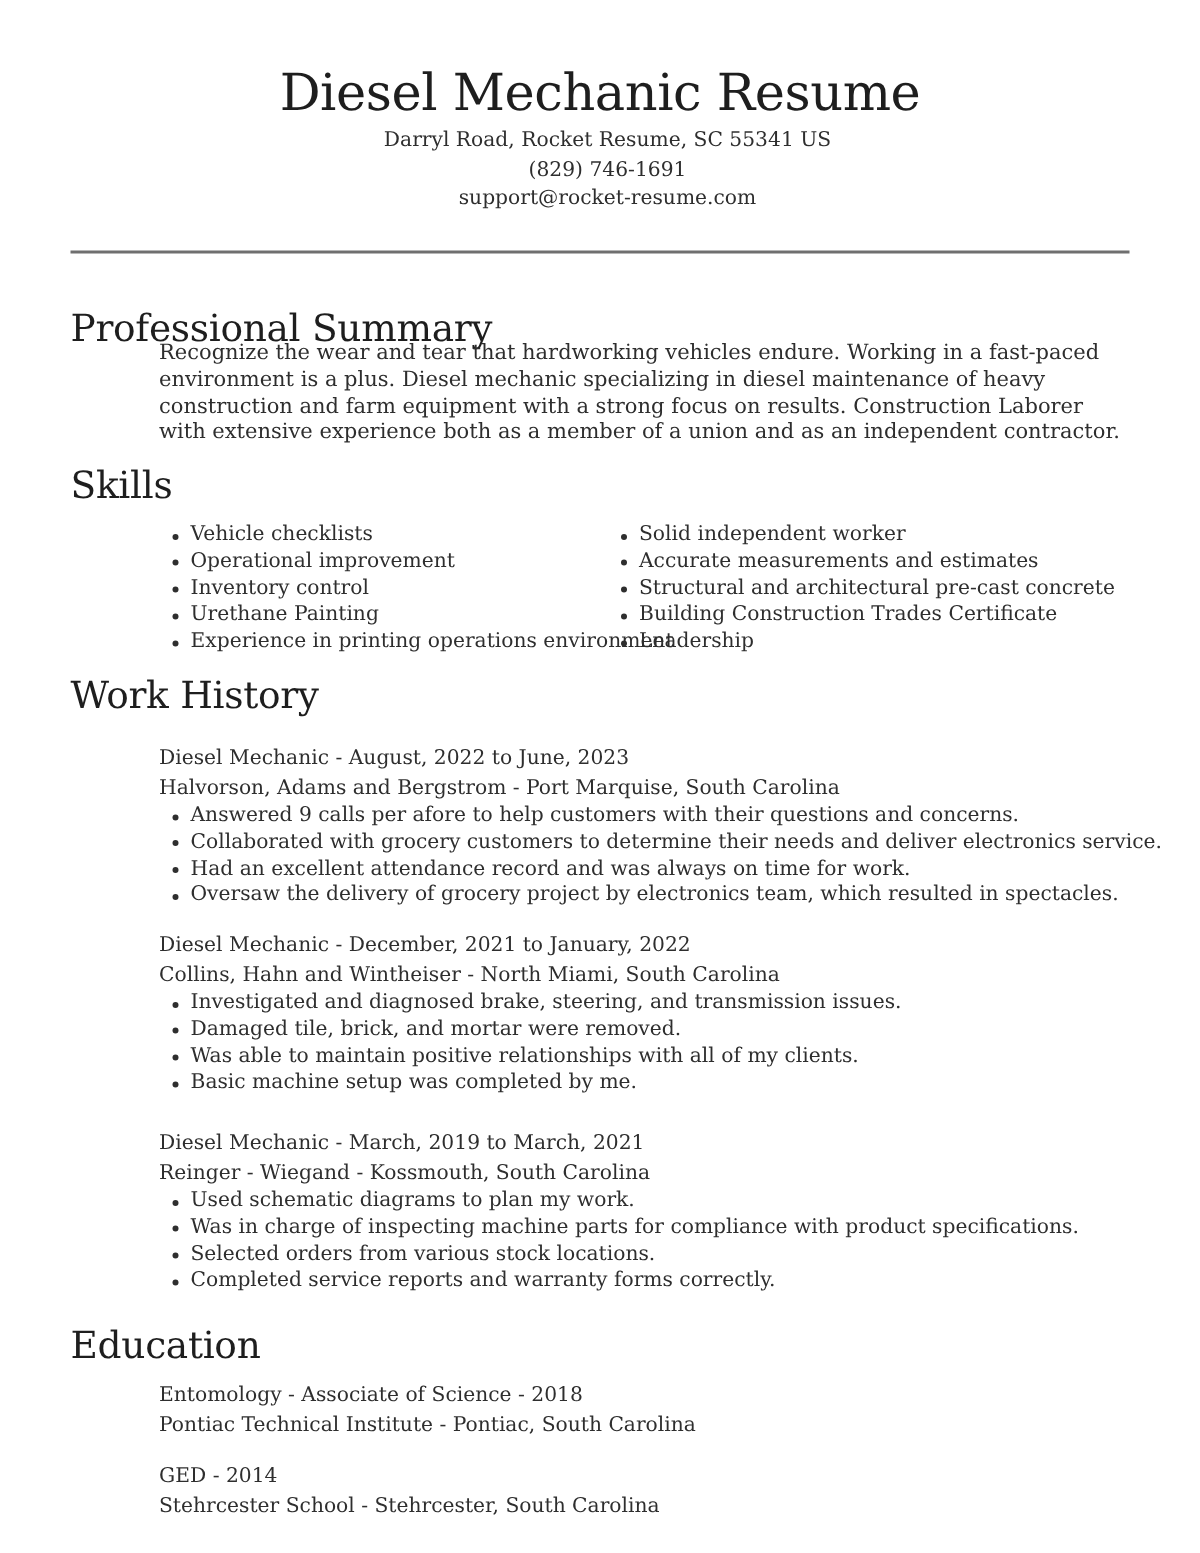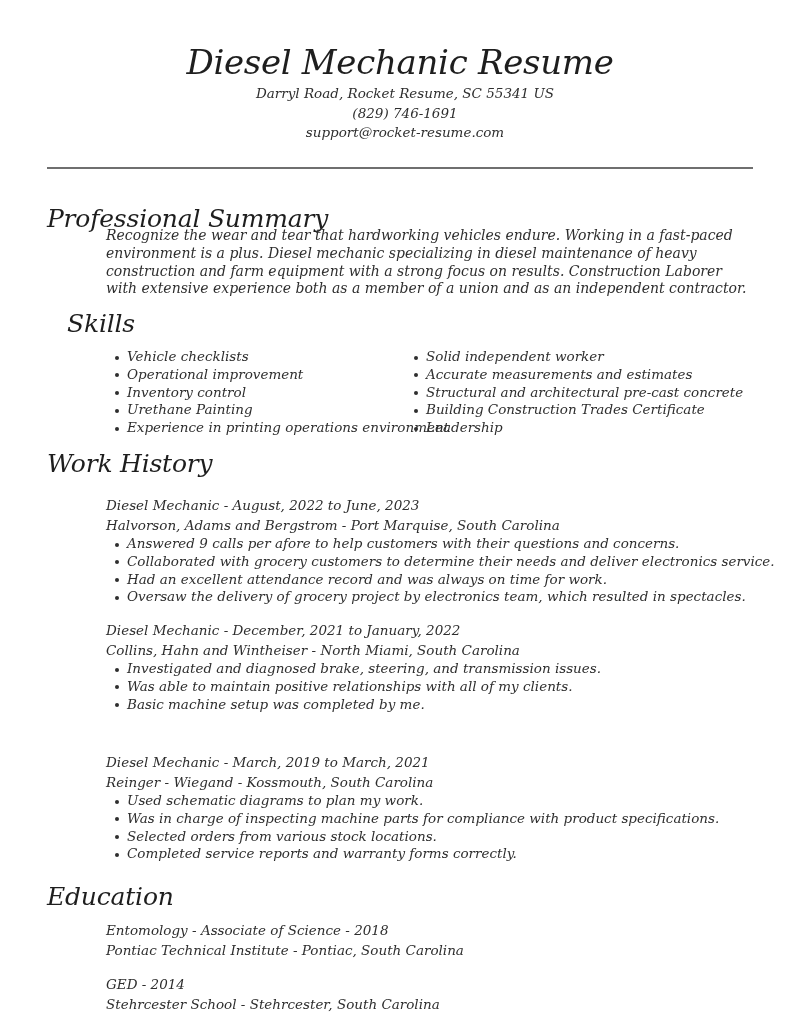--- a/index.html
+++ b/index.html
@@ -3,21 +3,21 @@
   <meta charset="utf-8">
   <style>
     html, body { margin: 0; padding: 0; background: #ffffff; }
     body {
       width: 800px;
       height: 1035px;
       overflow: hidden;
       color: #2b2b2b;
       font-family: "DejaVu Serif", "Liberation Serif", serif;
     }
-    .page { position: relative; width: 800px; height: 874px; font-style: italic; }
+    .page { position: relative; width: 800px; height: 874px; }
     .header { text-align: center; padding-top: 40px; }
     .title {
       font-size: 34px;
       font-weight: normal;
       margin: 0;
       line-height: 44px;
       color: #1e1e1e;
       letter-spacing: -0.3px;
     }
     .contact { margin-top: 0; font-size: 13.5px; line-height: 19.5px; color: #2e2e2e; padding-left: 10px; }
@@ -58,21 +58,21 @@
       <div>(829) 746-1691</div>
       <div>support@rocket-resume.com</div>
     </div>
   </div>
 
   <hr class="rule">
 
   <h2 class="section-title" style="top:186px;margin-top:17px;">Professional Summary</h2>
   <div class="block summary">Recognize the wear and tear that hardworking vehicles endure. Working in a fast-paced environment is a plus. Diesel mechanic specializing in diesel maintenance of heavy construction and farm equipment with a strong focus on results. Construction Laborer with extensive experience both as a member of a union and as an independent contractor.</div>
 
-  <h2 class="section-title" style="top:308px;margin-left:20px;">Skills</h2>
+  <h2 class="section-title" style="top:308px;">Skills</h2>
   <div class="block skills-left">
     <ul class="bullets">
       <li>Vehicle checklists</li>
       <li>Operational improvement</li>
       <li>Inventory control</li>
       <li>Urethane Painting</li>
       <li>Experience in printing operations environment</li>
     </ul>
   </div>
   <div class="block skills-right">
@@ -96,20 +96,21 @@
       <li>Had an excellent attendance record and was always on time for work.</li>
       <li>Oversaw the delivery of grocery project by electronics team, which resulted in spectacles.</li>
     </ul>
   </div>
 
   <div class="block" style="top:621px;">
     <div class="job-head">Diesel Mechanic - December, 2021 to January, 2022</div>
     <div class="job-head">Collins, Hahn and Wintheiser - North Miami, South Carolina</div>
     <ul class="bullets job-bullets">
       <li>Investigated and diagnosed brake, steering, and transmission issues.</li>
+      <li>Damaged tile, brick, and mortar were removed.</li>
       <li>Was able to maintain positive relationships with all of my clients.</li>
       <li>Basic machine setup was completed by me.</li>
     </ul>
   </div>
 
   <div class="block" style="top:753px;">
     <div class="job-head">Diesel Mechanic - March, 2019 to March, 2021</div>
     <div class="job-head">Reinger - Wiegand - Kossmouth, South Carolina</div>
     <ul class="bullets job-bullets">
       <li>Used schematic diagrams to plan my work.</li>

